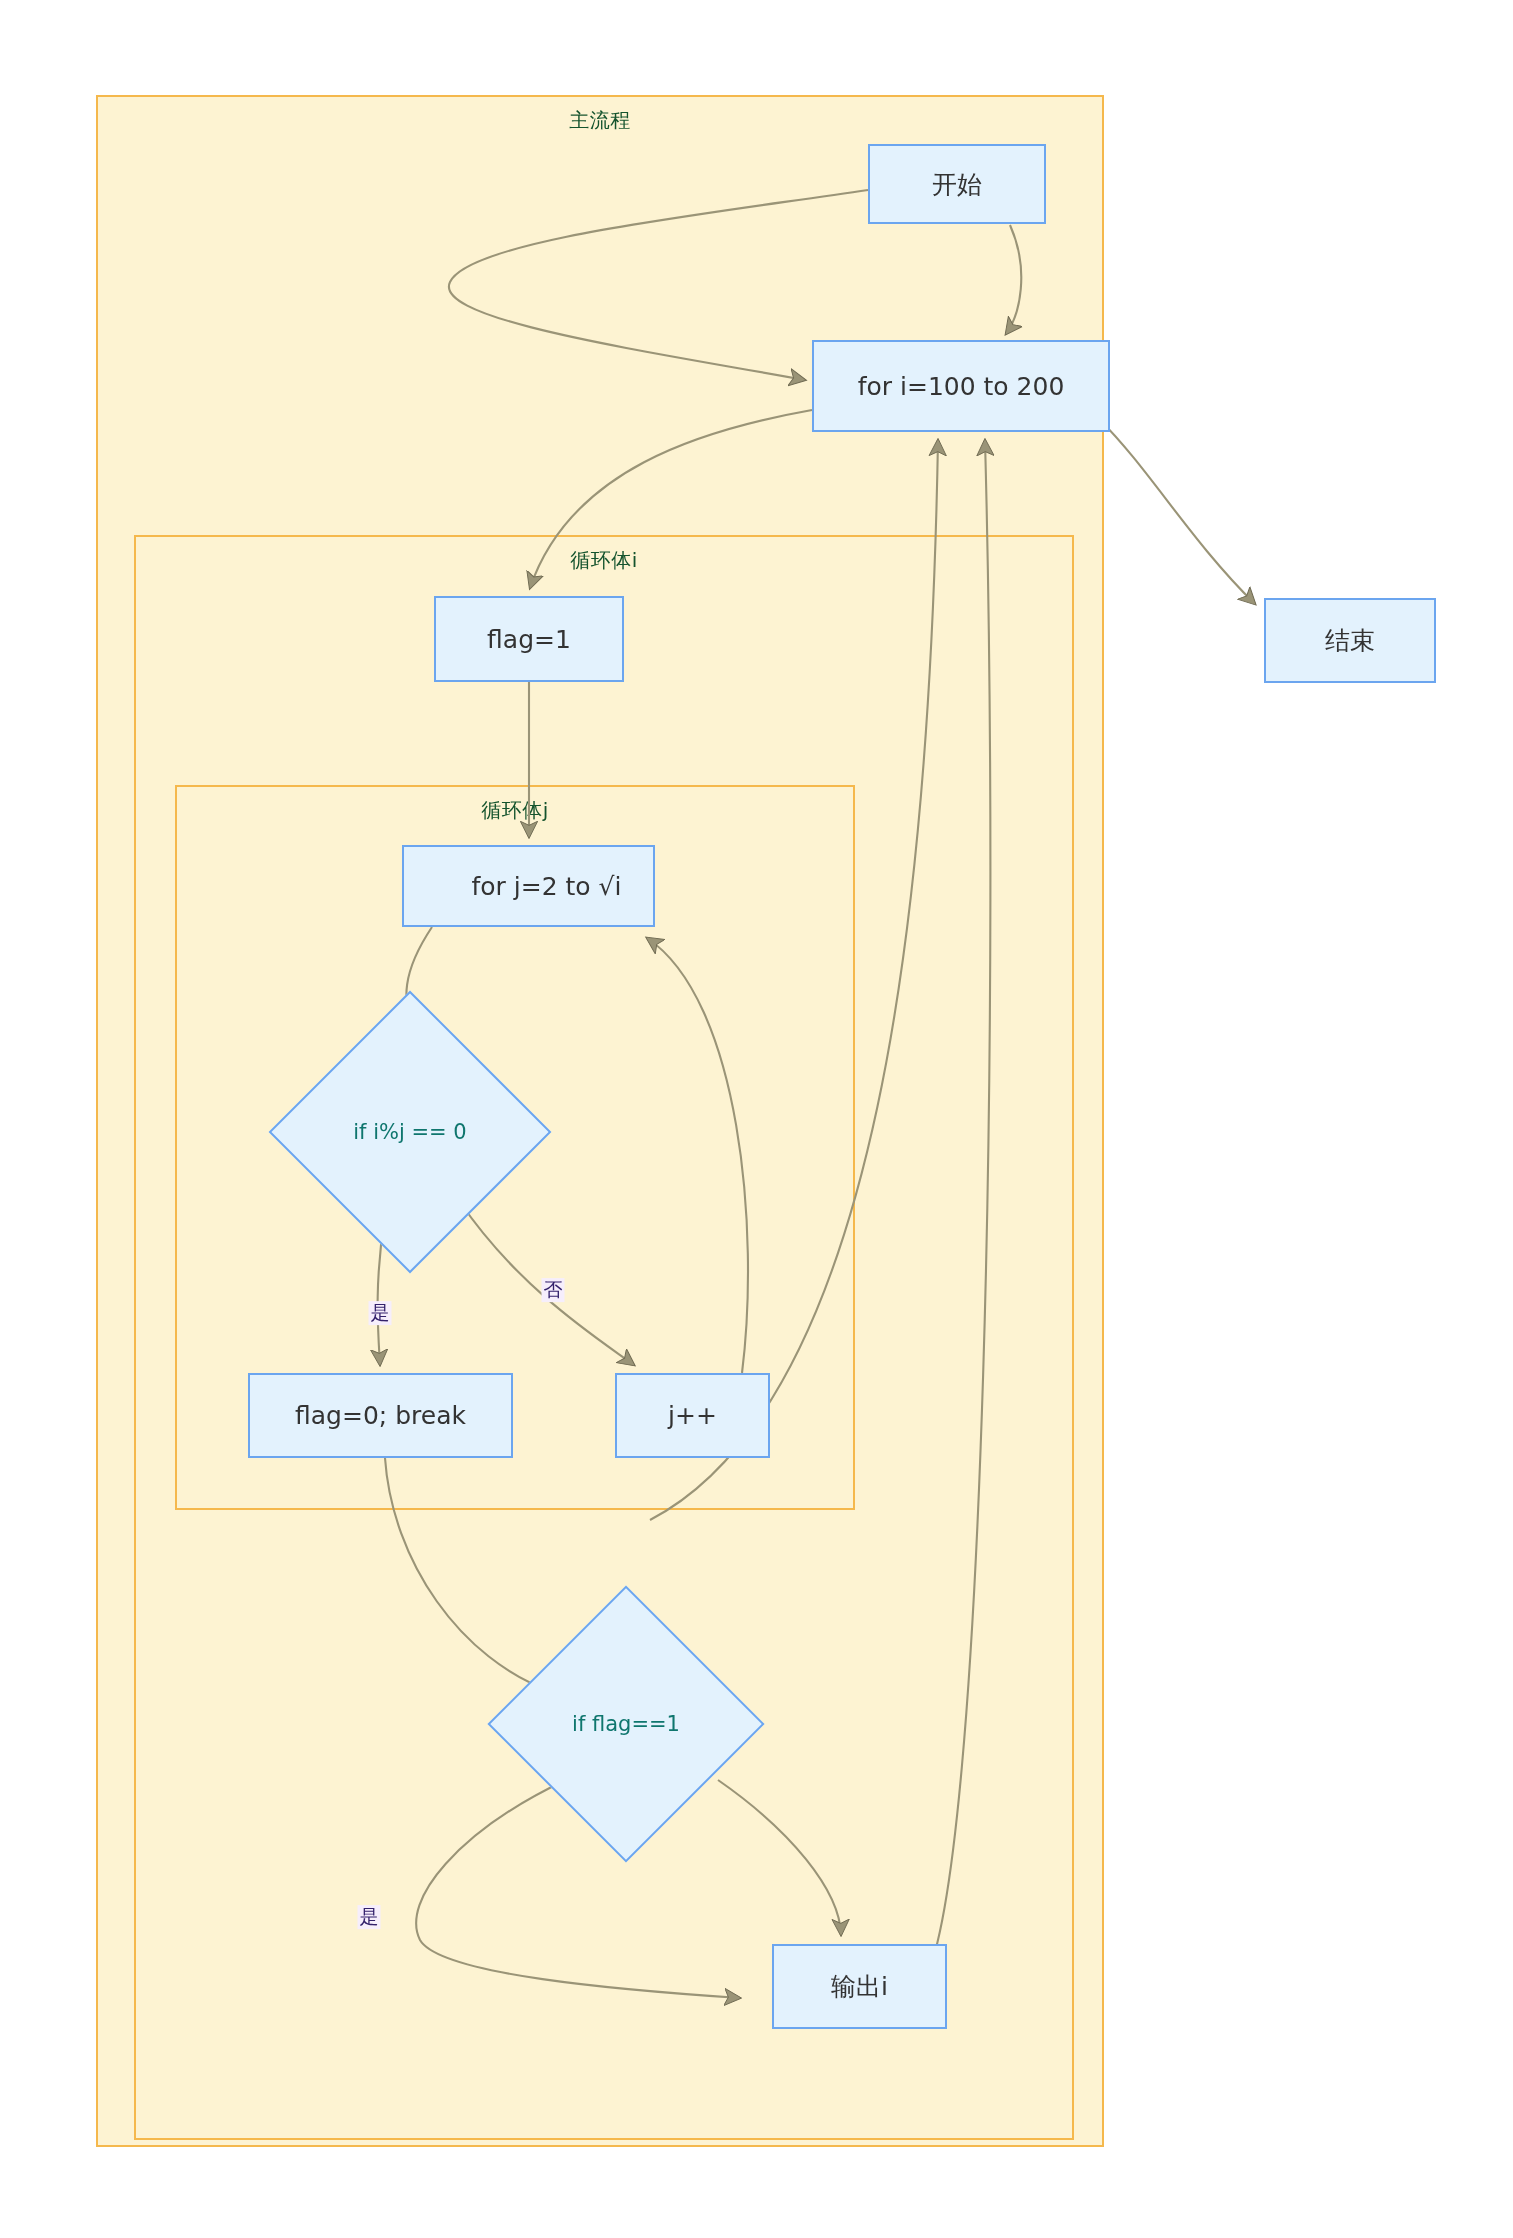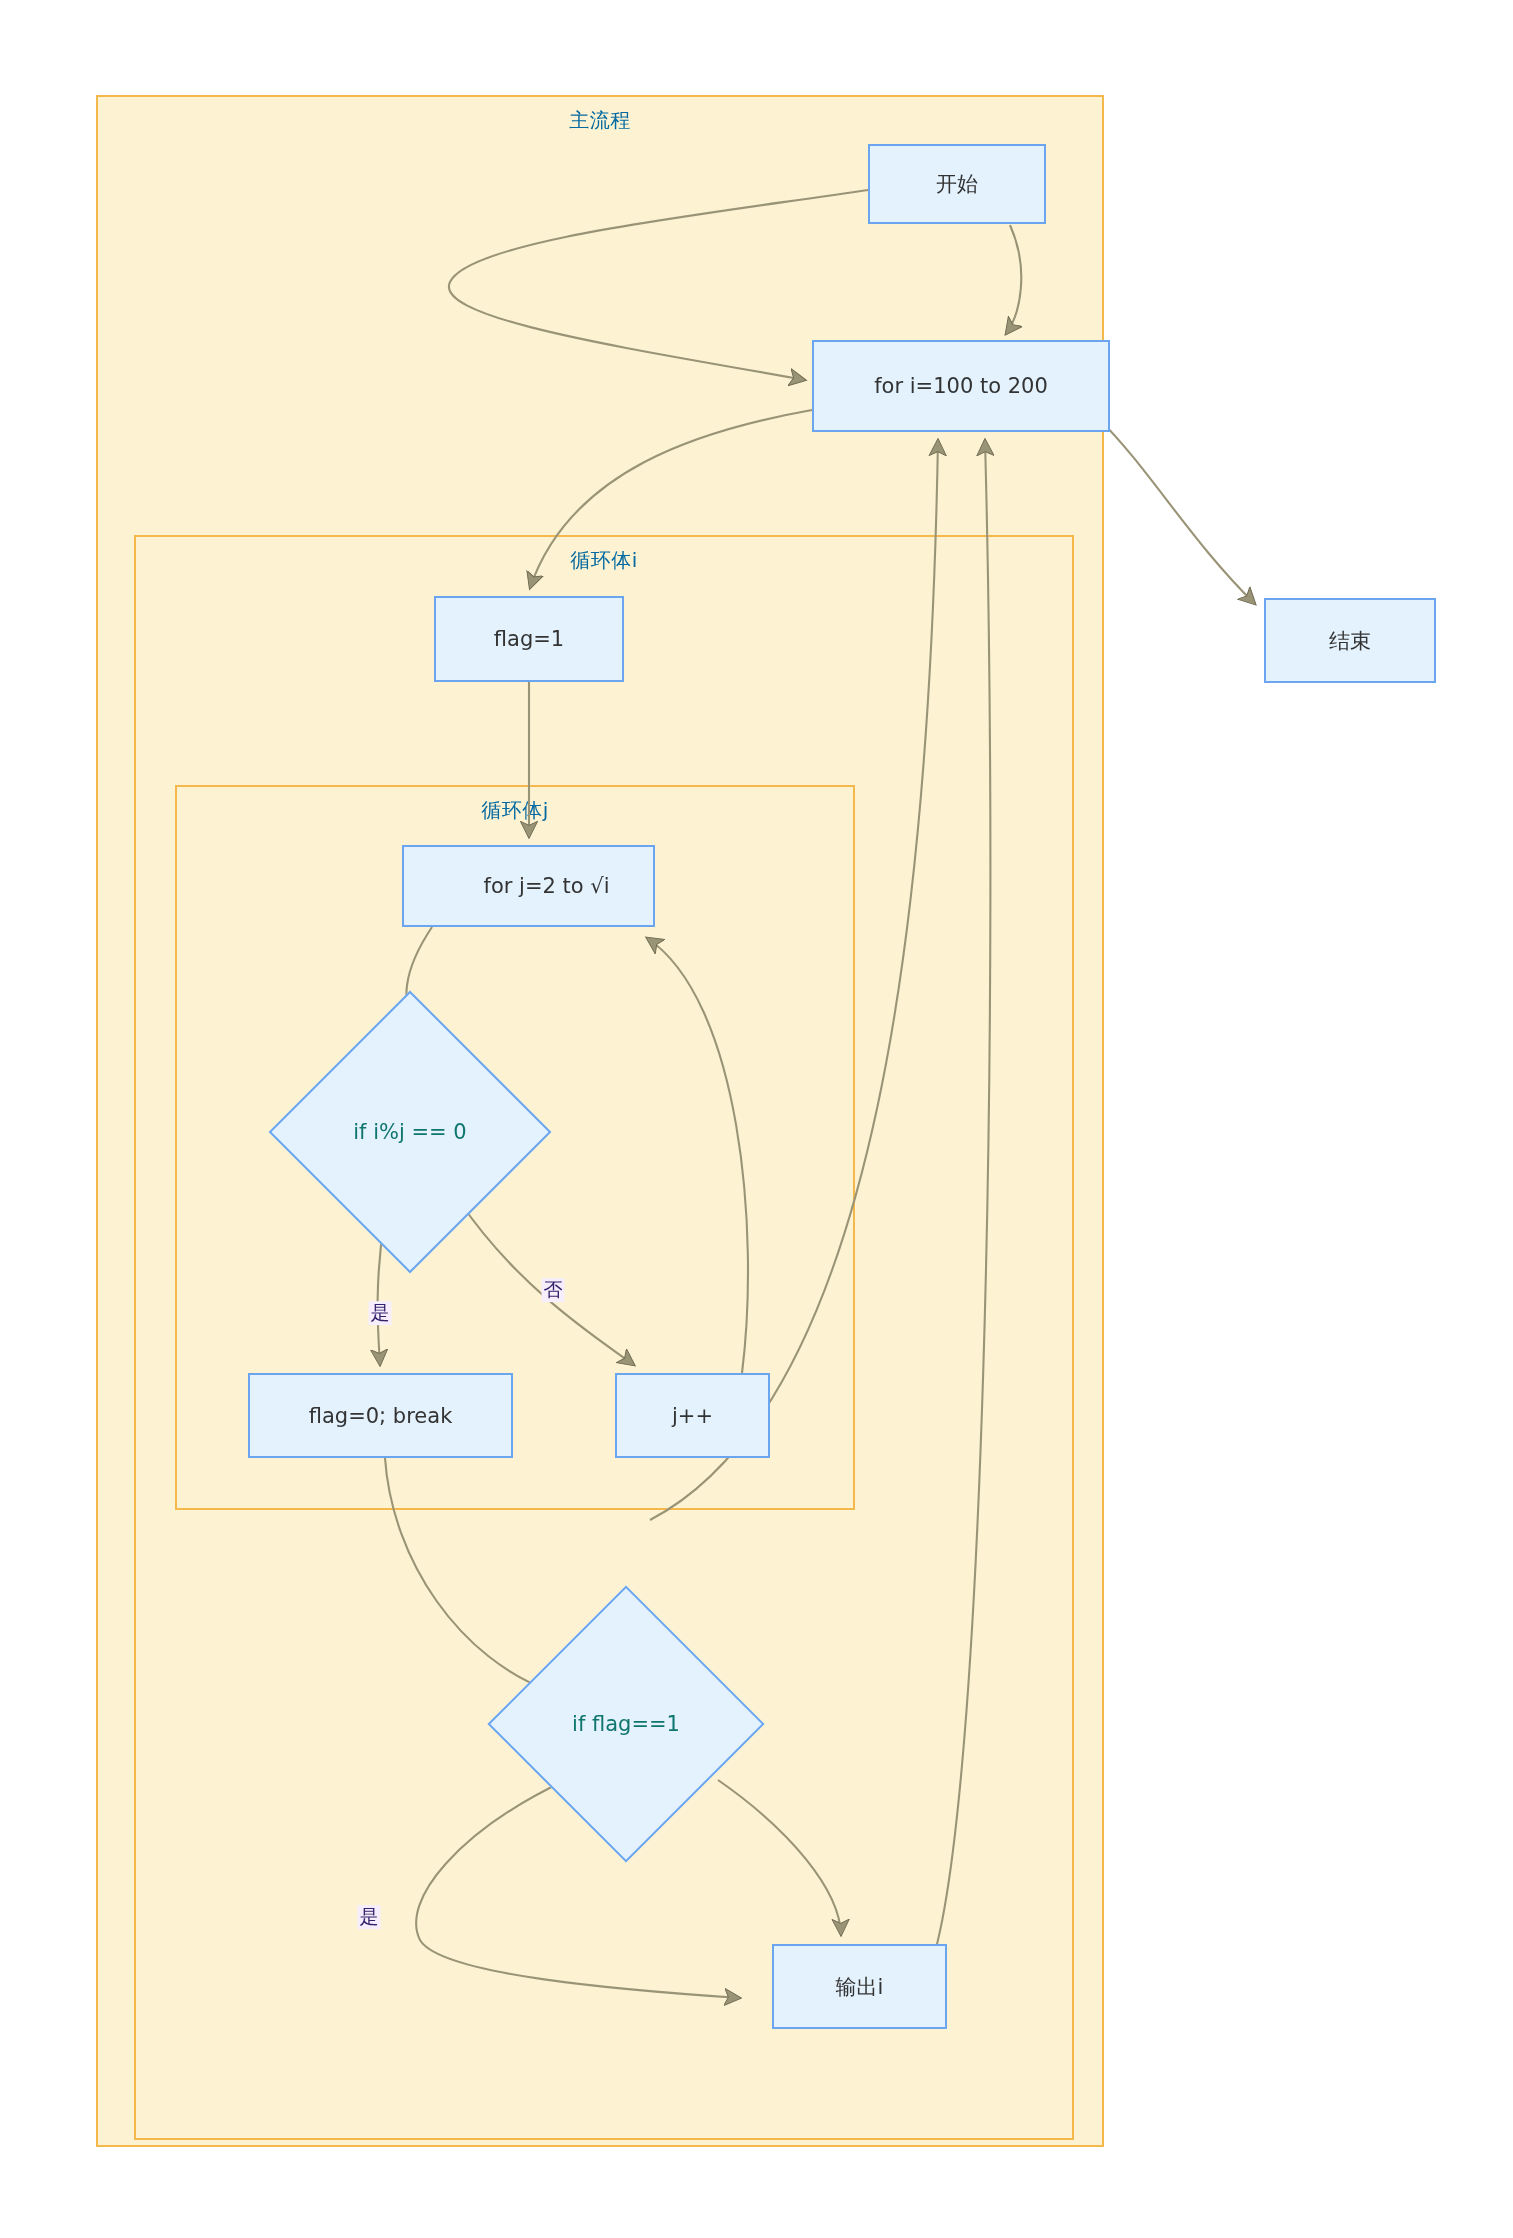--- a/index.html
+++ b/index.html
@@ -11,35 +11,35 @@
   svg#wires{position:absolute;left:0;top:0;width:1513px;height:2238px;pointer-events:none;}
 
   .group{
     position:absolute;
     background:#fdf3d2;
     border:2px solid #f5b84c;
     box-sizing:border-box;
   }
   .group-title{
     position:absolute;
-    color:#0369a1;
+    color:#14532d;
     font-size:20px;
     letter-spacing:.5px;
     white-space:nowrap;
     transform:translateX(-50%);
   }
 
   .node{
     position:absolute;
     background:#e3f2fd;
     border:2px solid #6ba5ef;
     box-sizing:border-box;
     display:flex;align-items:center;justify-content:center;
     color:#333333;
-    font-size:21px;
+    font-size:25px;
     white-space:nowrap;
   }
 
   .decision{
     position:absolute;
     display:flex;align-items:center;justify-content:center;
     box-sizing:border-box;
   }
   .decision .dia{
     position:absolute;left:0;top:0;width:100%;height:100%;

